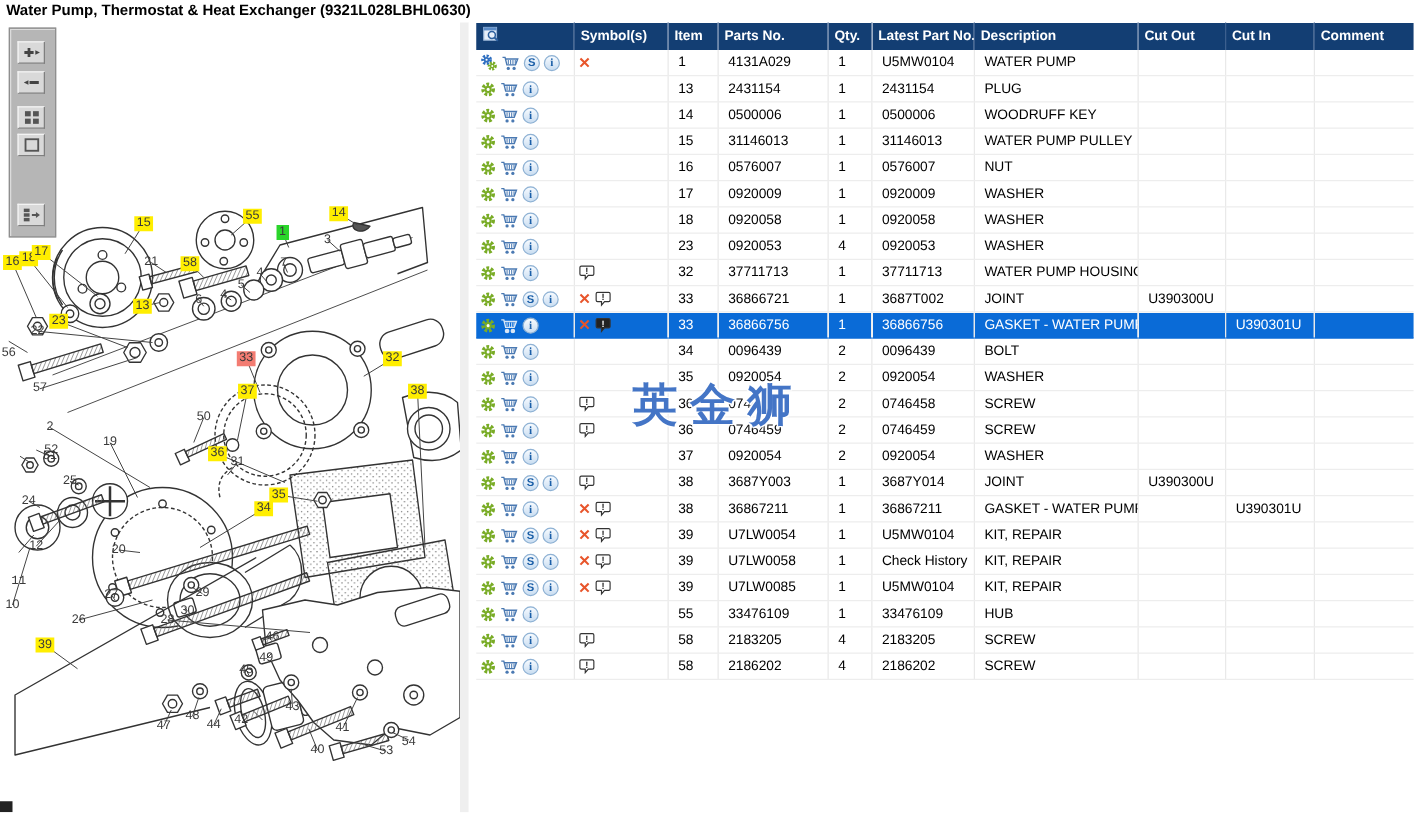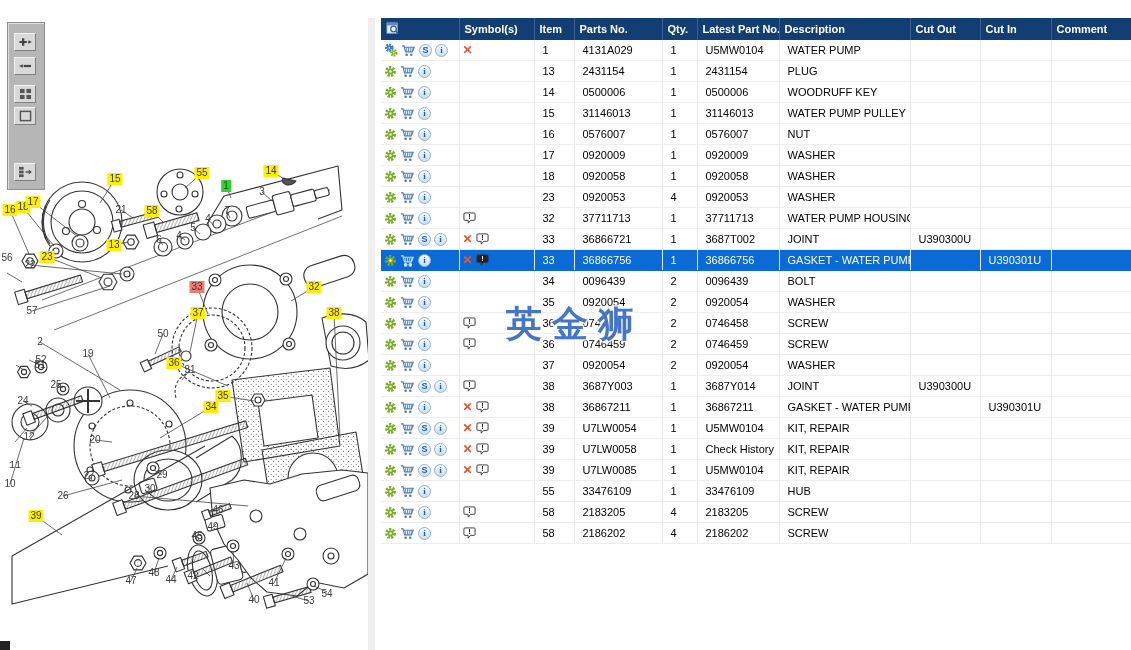--- a/index.html
+++ b/index.html
@@ -61,20 +61,21 @@
   #watermark{position:absolute;left:506px;top:300px;z-index:50;font-size:36px;font-weight:bold;
     letter-spacing:10px;color:rgba(42,98,190,.88);
     text-shadow:0 0 2px #fff,0 0 4px #fff,1px 1px 0 #fff,-1px -1px 0 #fff,1px -1px 0 #fff,-1px 1px 0 #fff;
     pointer-events:none;}
 </style>
 </head>
 <body>
 
 <div id="app">
 
+  <div id="title-bar">Water Pump, Thermostat &amp; Heat Exchanger (9321L028LBHL0630)</div>
 
   <div id="diagram-pane">
 
     <svg id="diagram-art" width="368" height="632" viewBox="0 0 368 632">
       <defs>
         <pattern id="hatch" width="3" height="3" patternUnits="userSpaceOnUse" patternTransform="rotate(40)">
           <line x1="0" y1="0" x2="0" y2="3" stroke="#666" stroke-width="1"></line>
         </pattern>
         <pattern id="dots" width="5" height="5" patternUnits="userSpaceOnUse">
           <circle cx="1.2" cy="1.2" r="0.55" fill="#666"></circle>
@@ -381,21 +382,21 @@
         <div class="dlabel hl-yellow" style="left: 10px; top: 192px;">16</div>
         <div class="dlabel hl-yellow" style="left: 23px; top: 189px;">18</div>
         <div class="dlabel hl-yellow" style="left: 33px; top: 184px;">17</div>
         <div class="dlabel hl-none" style="left: 121px; top: 192px;">21</div>
         <div class="dlabel hl-yellow" style="left: 152px; top: 193px;">58</div>
         <div class="dlabel hl-none" style="left: 159px; top: 222px;">6</div>
         <div class="dlabel hl-none" style="left: 179px; top: 218px;">4</div>
         <div class="dlabel hl-yellow" style="left: 114px; top: 227px;">13</div>
         <div class="dlabel hl-yellow" style="left: 47px; top: 239px;">23</div>
         <div class="dlabel hl-none" style="left: 30px; top: 247px;">22</div>
-        <div class="dlabel hl-none" style="left: 7px; top: 240px;">56</div>
+        <div class="dlabel hl-none" style="left: 7px; top: 265px;">56</div>
         <div class="dlabel hl-none" style="left: 32px; top: 293px;">57</div>
         <div class="dlabel hl-red" style="left: 197px; top: 269px;">33</div>
         <div class="dlabel hl-yellow" style="left: 198px; top: 295px;">37</div>
         <div class="dlabel hl-yellow" style="left: 314px; top: 269px;">32</div>
         <div class="dlabel hl-yellow" style="left: 334px; top: 295px;">38</div>
         <div class="dlabel hl-none" style="left: 40px; top: 324px;">2</div>
         <div class="dlabel hl-none" style="left: 88px; top: 336px;">19</div>
         <div class="dlabel hl-none" style="left: 16px; top: 347px; margin-left: 24px;">51</div>
         <div class="dlabel hl-none" style="left: 29px; top: 342px; margin-left: 12px;">52</div>
         <div class="dlabel hl-none" style="left: 56px; top: 367px;">25</div>

